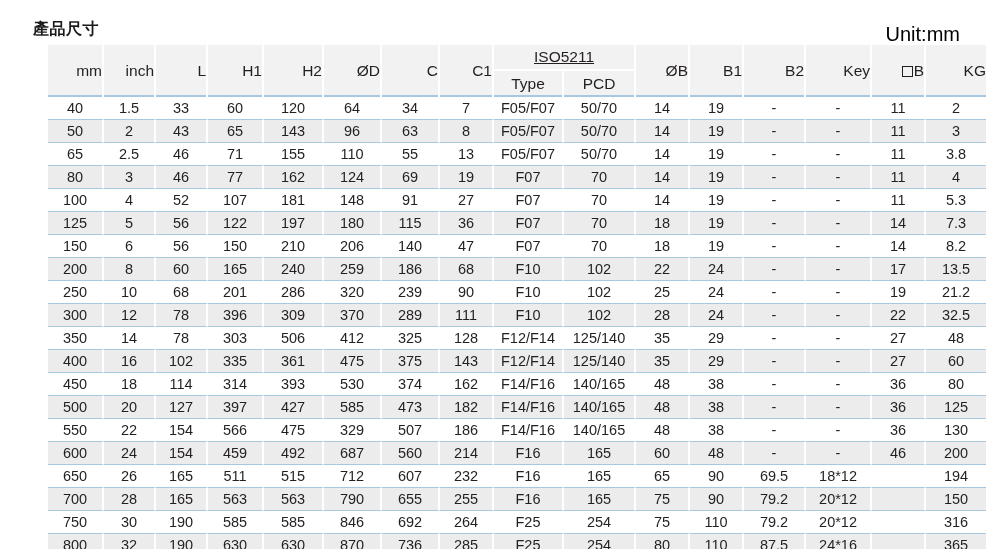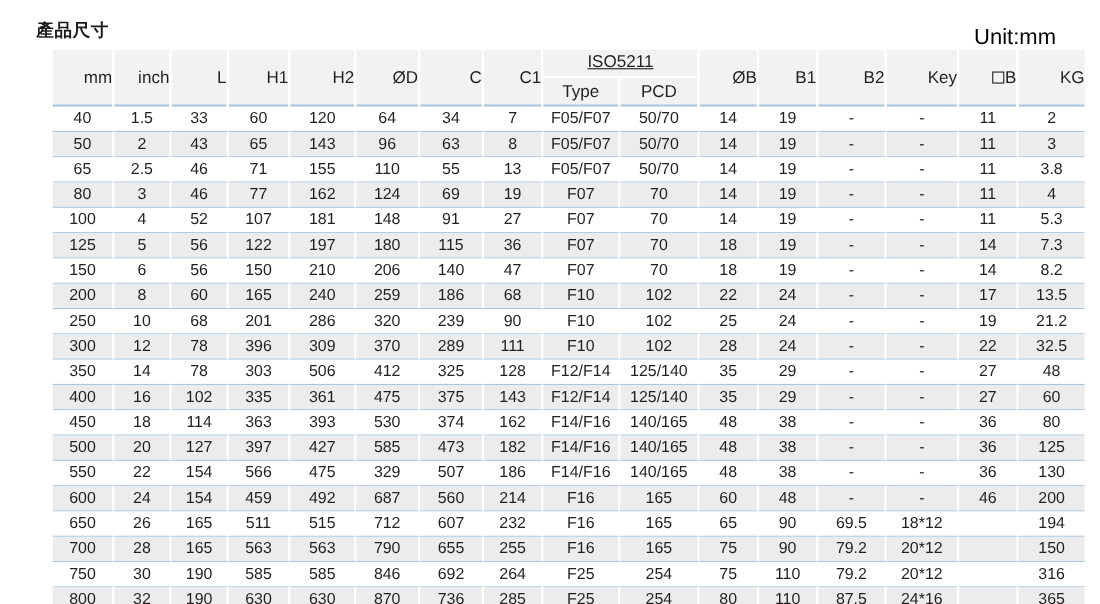--- a/index.html
+++ b/index.html
@@ -395,21 +395,21 @@
           <td>29</td>
           <td>-</td>
           <td>-</td>
           <td>27</td>
           <td class="last-col">60</td>
         </tr>
         <tr class="odd">
           <td>450</td>
           <td>18</td>
           <td>114</td>
-          <td>363</td>
+          <td>314</td>
           <td>393</td>
           <td>530</td>
           <td>374</td>
           <td>162</td>
           <td>F14/F16</td>
           <td>140/165</td>
           <td>48</td>
           <td>38</td>
           <td>-</td>
           <td>-</td>

